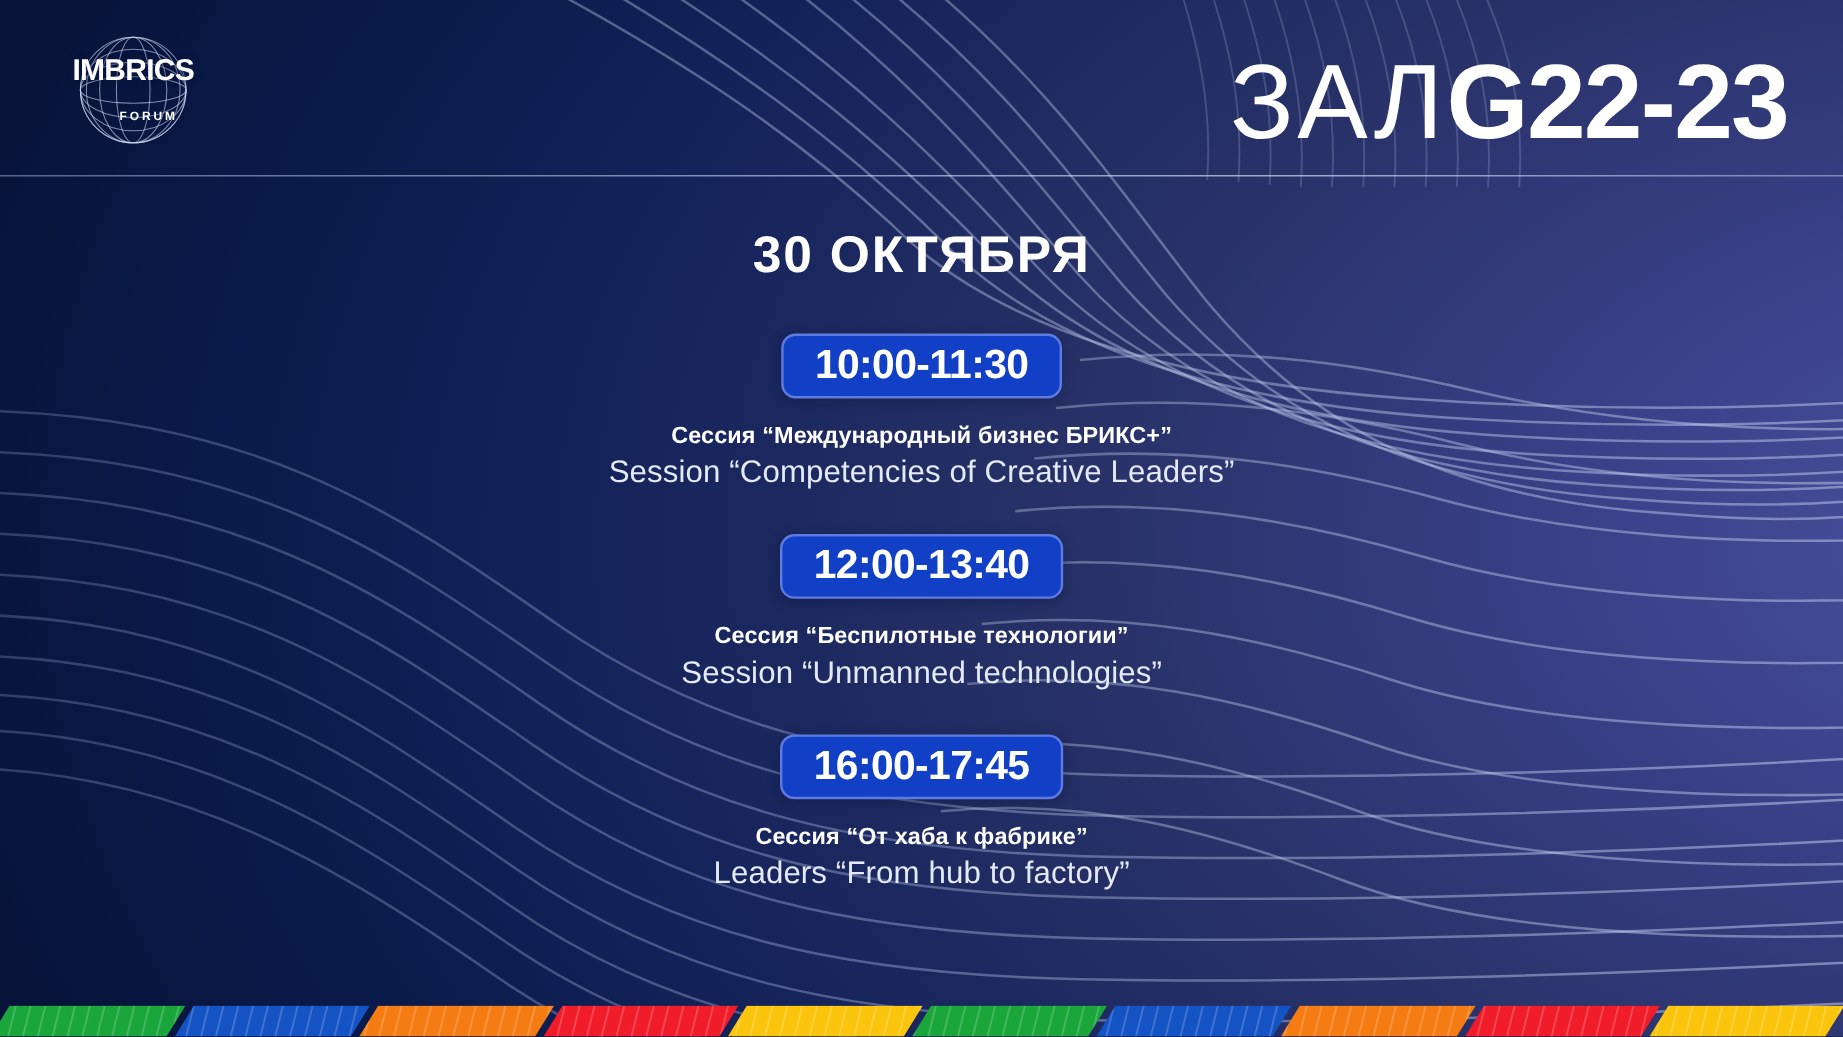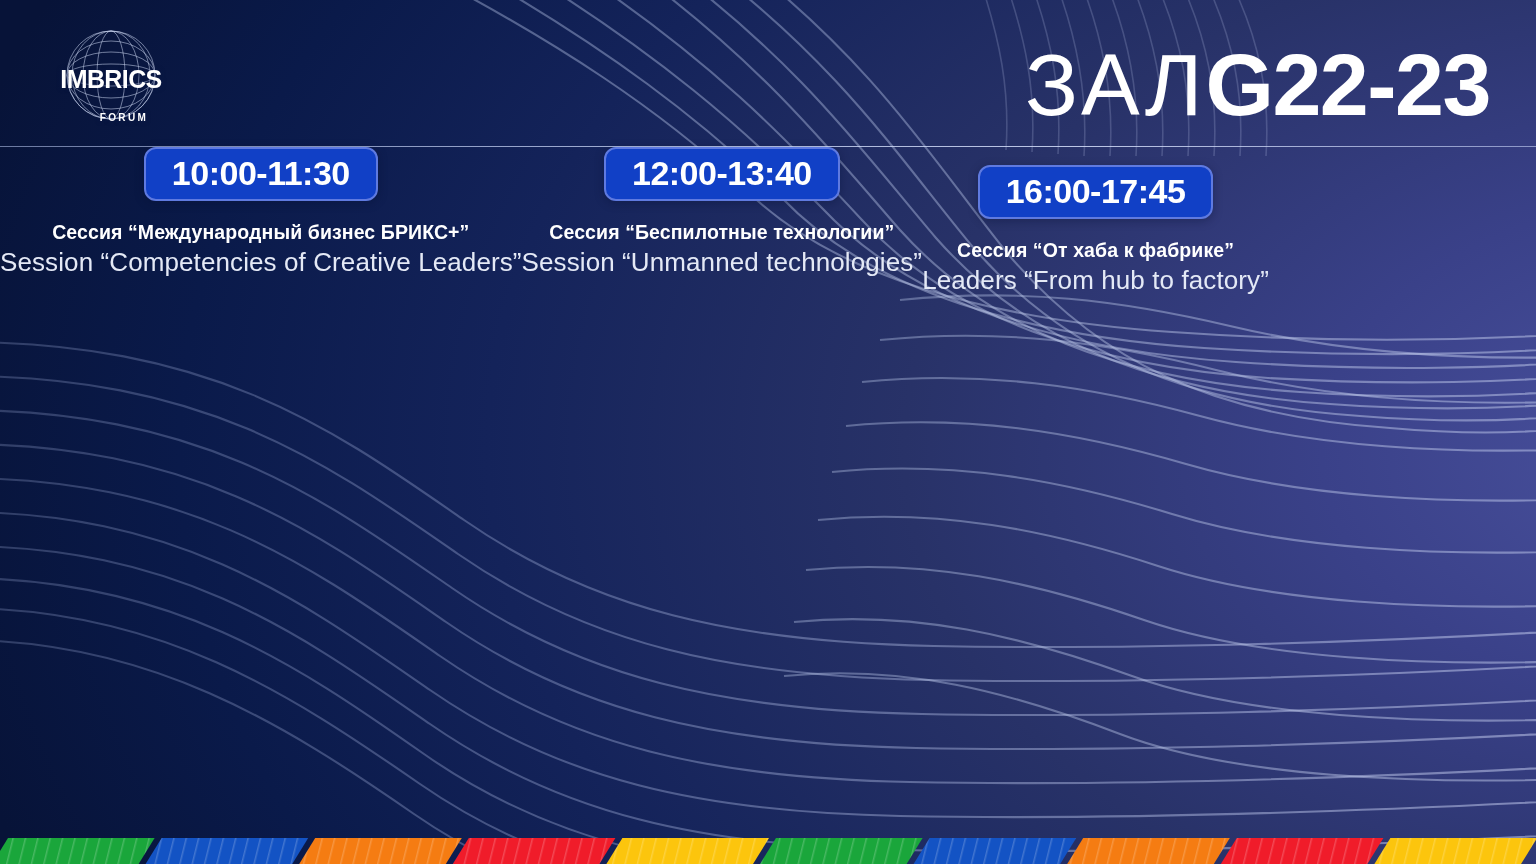--- a/index.html
+++ b/index.html
@@ -31,21 +31,21 @@
     background:linear-gradient(90deg, rgba(190,205,245,.55) 0%, rgba(205,218,250,.75) 40%, rgba(215,225,252,.85) 70%, rgba(200,212,248,.6) 100%);
     z-index:6;
   }
   .logo {
     position:absolute; left:50px; top:27px;
     width:122px; height:96px;
   }
   .logo svg { position:absolute; left:0; top:0; }
   .logo-text {
     position:absolute; left:0; top:0; width:122px; height:96px;
-    display:flex; flex-direction:column; align-items:center; justify-content:flex-end;
+    display:flex; flex-direction:column; align-items:center; justify-content:center;
   }
   .logo-main {
     color:#fff; font-weight:bold; font-size:25px; letter-spacing:-0.6px;
     line-height:1; text-shadow:0 0 5px rgba(10,25,70,.85);
   }
   .logo-sub {
     color:#fff; font-weight:bold; font-size:10px; letter-spacing:2.4px;
     margin-top:20px; margin-left:26px; text-shadow:0 0 5px rgba(10,25,70,.85);
   }
   .hall {
@@ -59,21 +59,21 @@
   
   .main {
     position:absolute; left:0; top:147px; width:1536px; height:680px;
     z-index:5; display:flex; flex-direction:column; align-items:center;
   }
   .date-title {
     margin-top:42px;
     font-size:43px; font-weight:bold; color:#fff;
     letter-spacing:1.5px;
   }
-  .sessions { width:100%; display:flex; flex-direction:row; align-items:center; }
+  .sessions { margin-top:40px; width:100%; display:flex; flex-direction:column; align-items:center; }
   .session { display:flex; flex-direction:column; align-items:center; margin-bottom:36px; }
   .session:last-child { margin-bottom:0; }
   .time-badge {
     background:#1140c6;
     border:2.5px solid #5f7ae0;
     border-radius:12px;
     padding:7px 26px 9px 26px;
     color:#fff; font-size:34px; font-weight:bold;
     letter-spacing:-0.5px; line-height:1;
     box-shadow:0 2px 10px rgba(5,15,50,.35);
@@ -192,20 +192,21 @@
     </div>
 
     <div class="hall">
       <span class="light">ЗАЛ</span><span class="bold">G22-23</span>
     </div>
   </div>
   <div class="header-rule"></div>
 
   <div class="main">
 
+    <div class="date-title">30 ОКТЯБРЯ</div>
 
     <div class="sessions">
 
       <div class="session">
         <div class="time-badge">10:00-11:30</div>
         <div class="s-ru">Сессия “Международный бизнес БРИКС+”</div>
         <div class="s-en">Session “Competencies of Creative Leaders”</div>
       </div>
 
       <div class="session">

